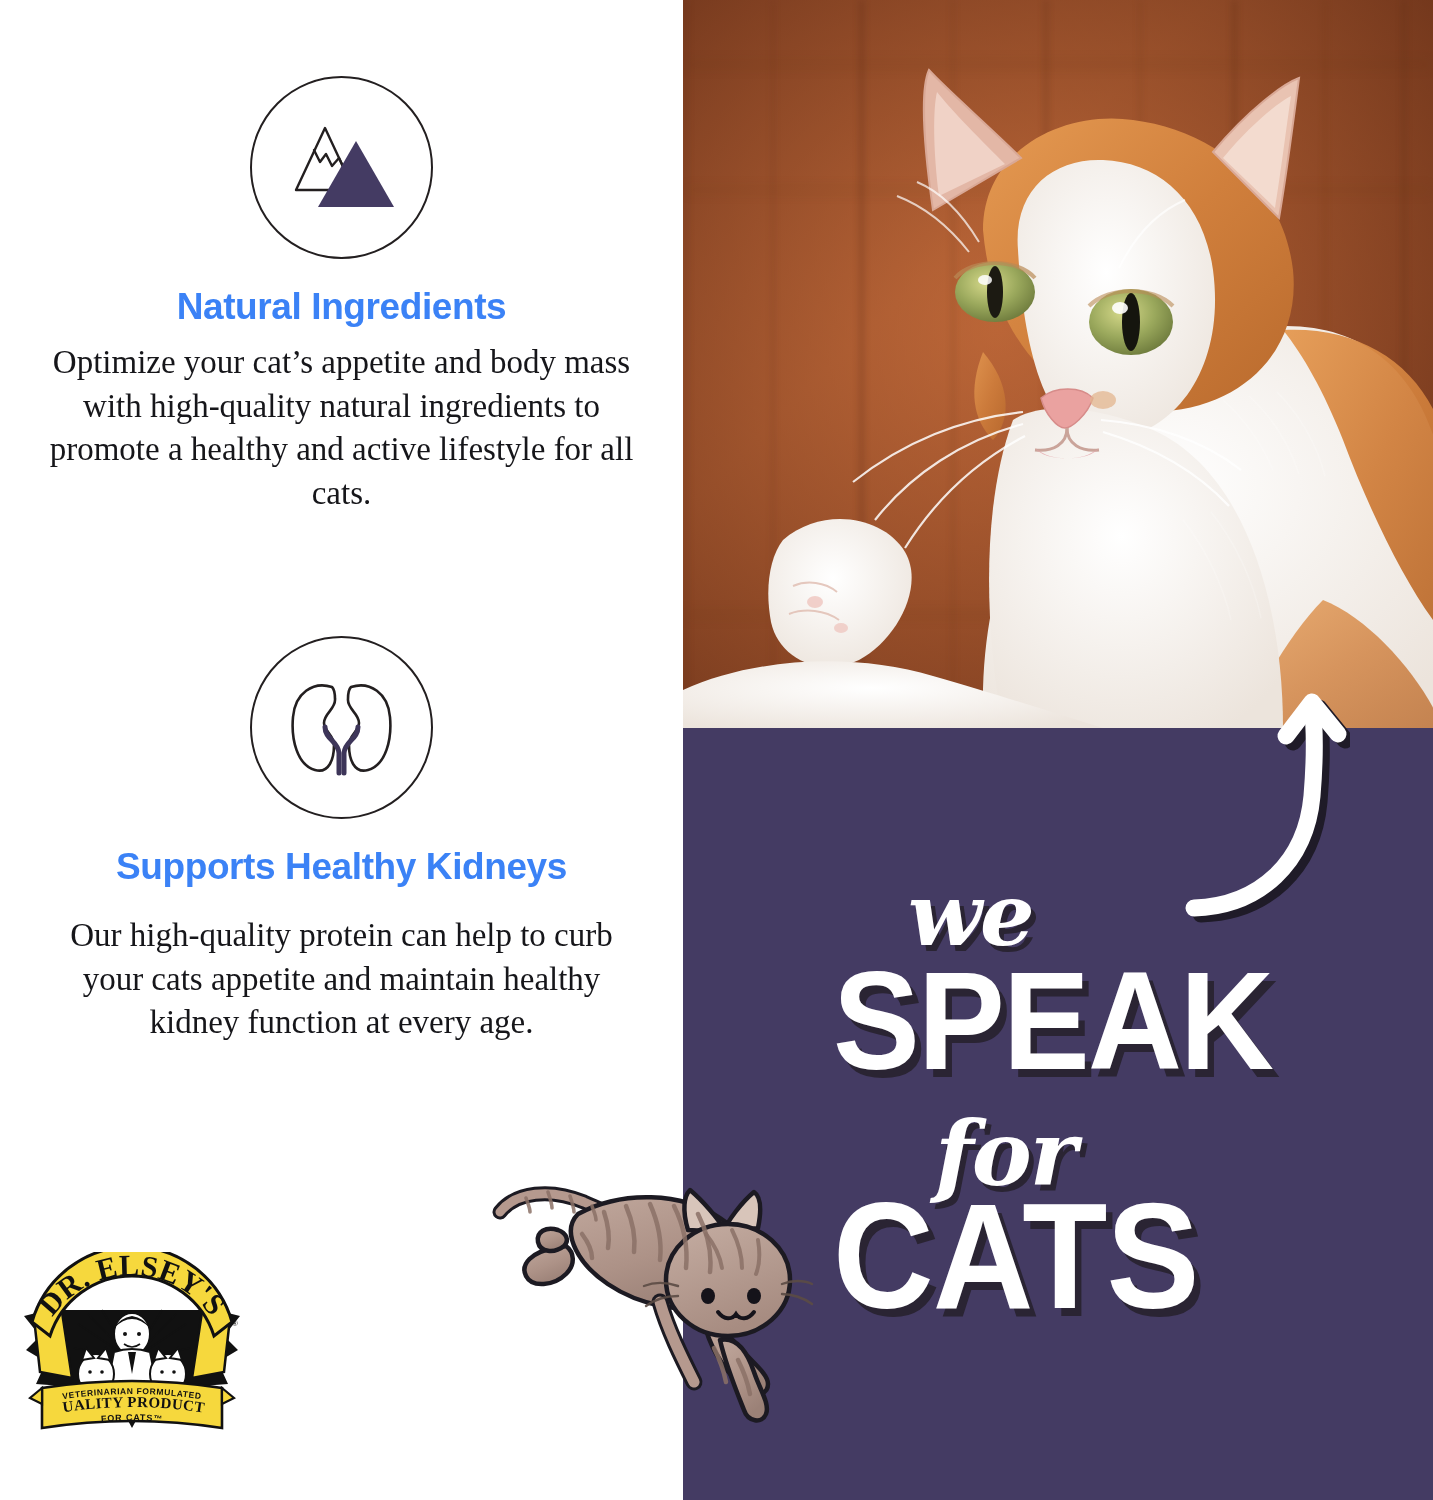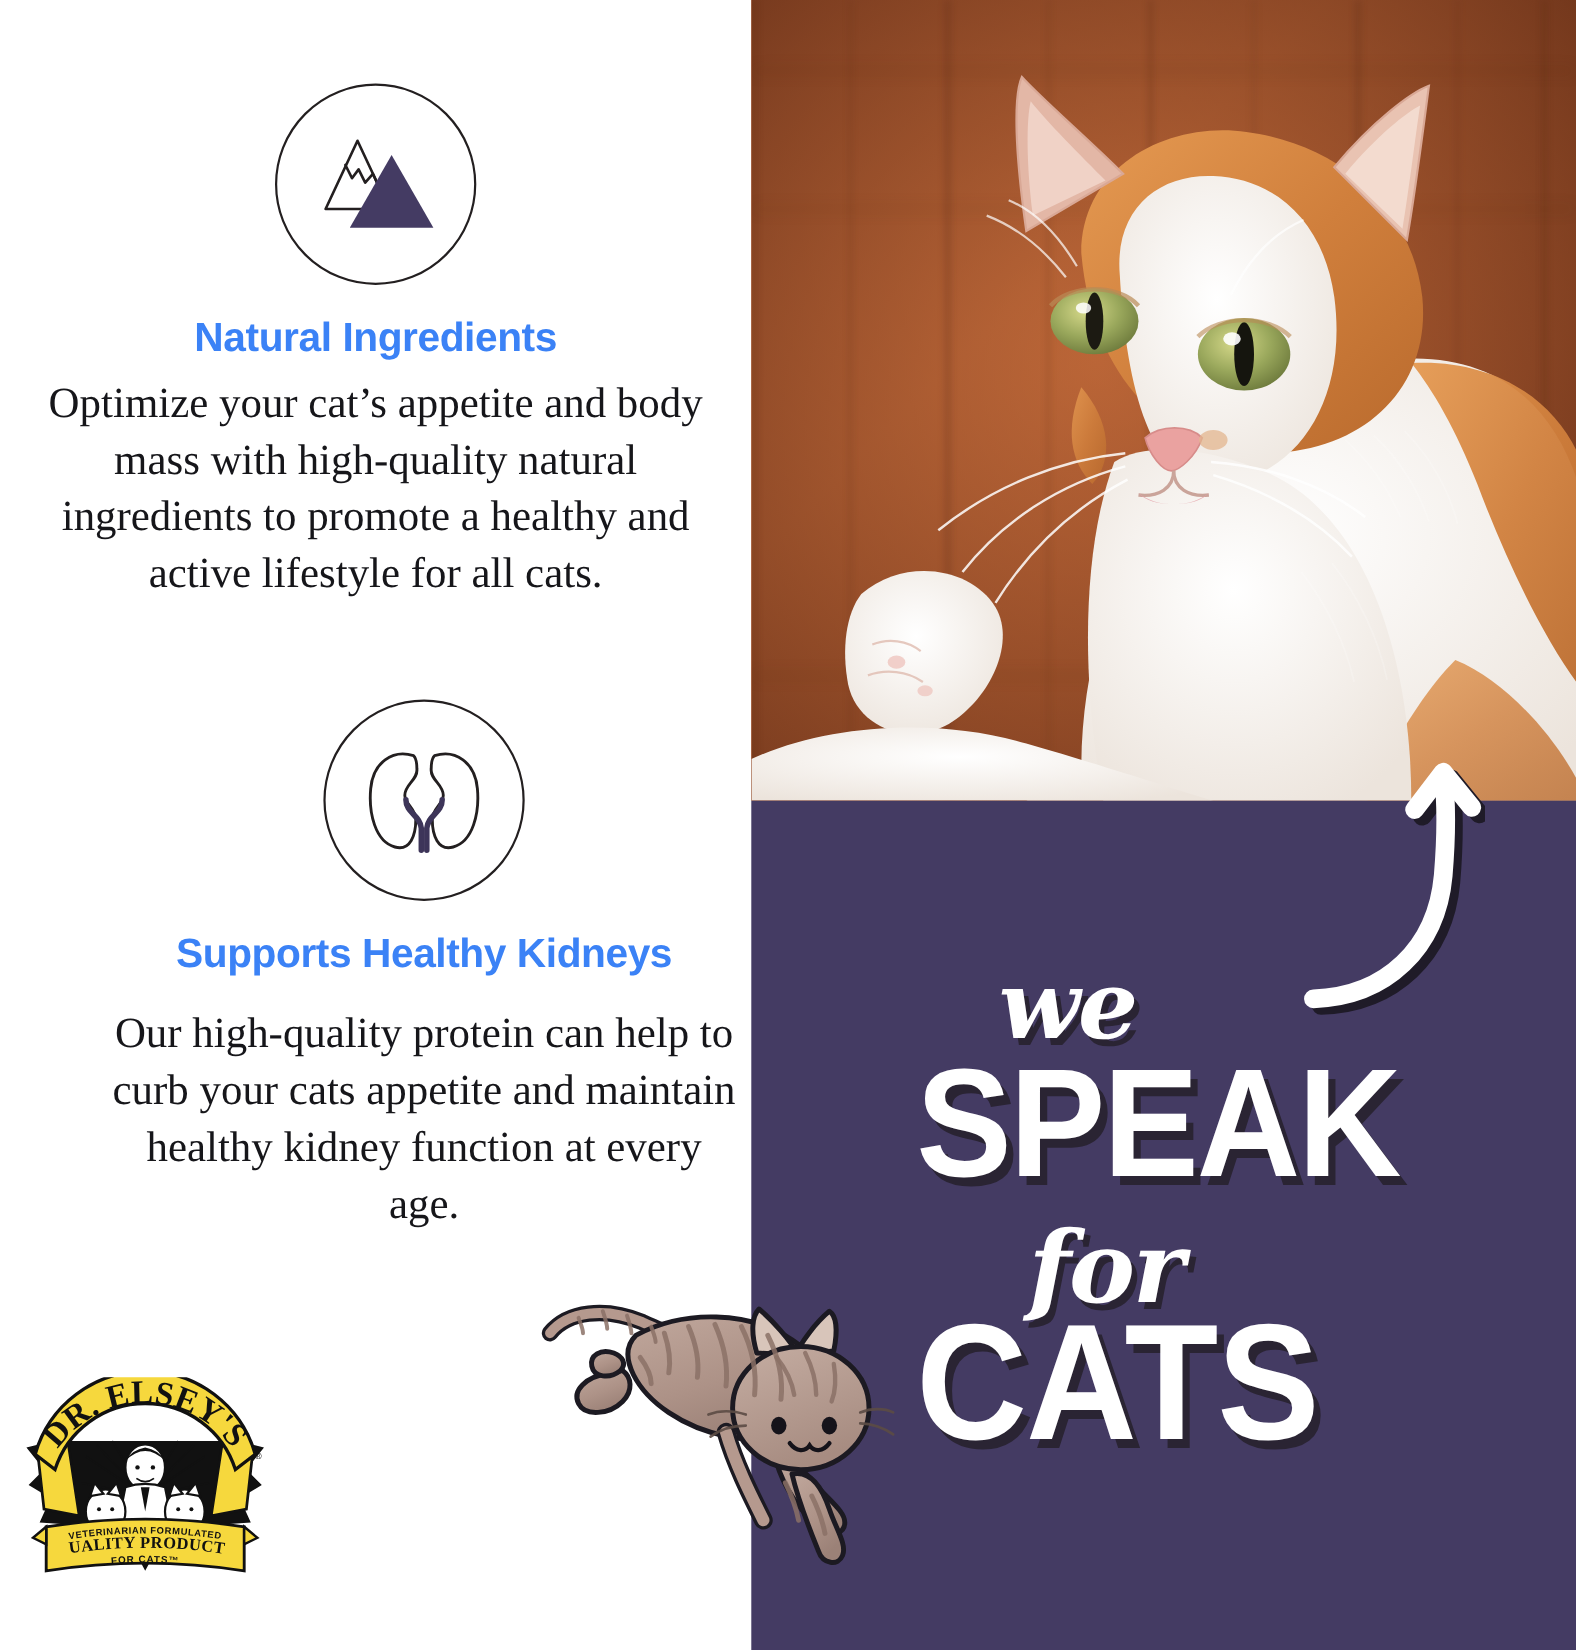--- a/index.html
+++ b/index.html
@@ -25,21 +25,21 @@
     background: #ffffff;
   }
 
   .feature-block {
     position: absolute;
     left: 0;
     width: 683px;
     text-align: center;
   }
   #feature-natural-ingredients { top: 76px; }
-  #feature-healthy-kidneys     { top: 636px; padding-left: 44px; }
+  #feature-healthy-kidneys     { top: 636px; }
 
   .feature-icon-wrap {
     width: 183px;
     height: 183px;
     margin: 0 auto;
     border: 2px solid #231f20;
     border-radius: 50%;
     box-sizing: border-box;
     display: flex;
     align-items: center;
@@ -51,21 +51,21 @@
     font-weight: bold;
     font-size: 37px;
     letter-spacing: -0.4px;
     color: #3b82f6;
     margin-top: 28px;
     line-height: 1.1;
   }
 
   .feature-body {
     font-family: "Liberation Serif", serif;
-    font-size: 39px;
+    font-size: 33px;
     line-height: 1.33;
     color: #16161a;
     margin: 13px auto 0 auto;
     width: 620px;
   }
   #feature-healthy-kidneys .feature-body { width: 570px; margin-top: 26px; }
 
   
   #brand-logo {
     position: absolute;

